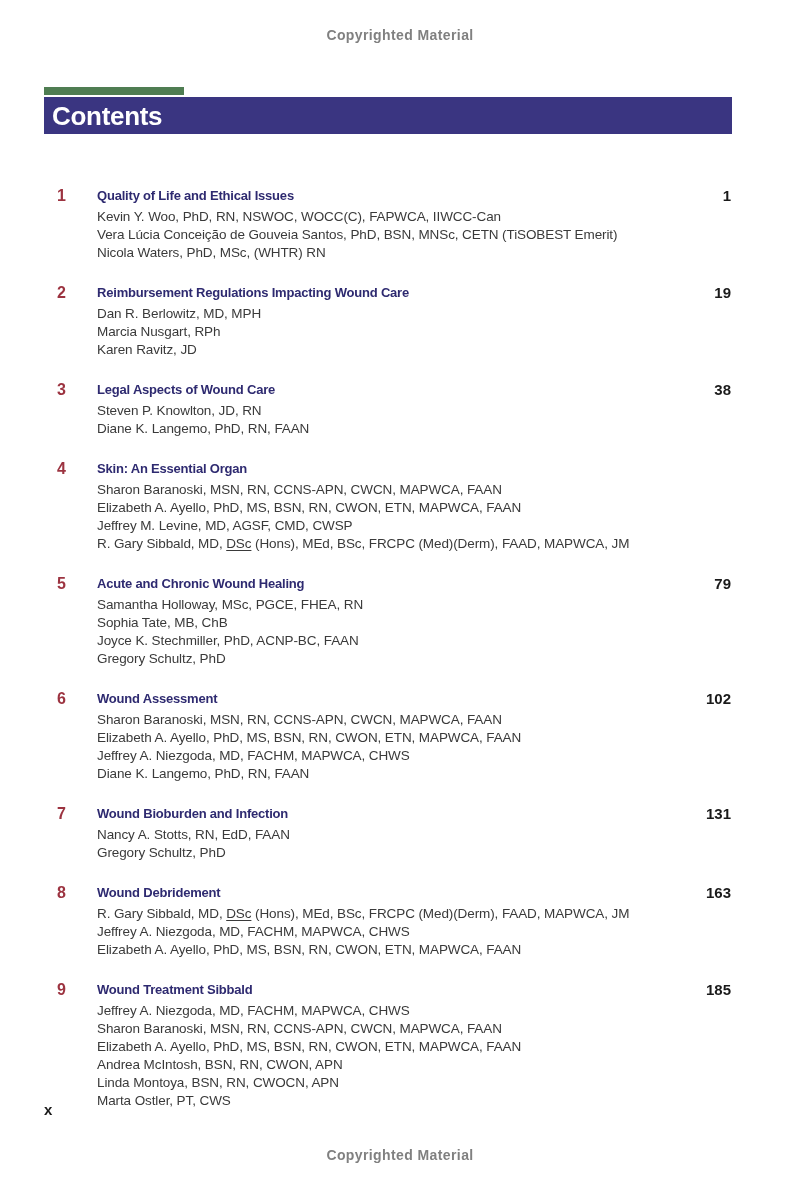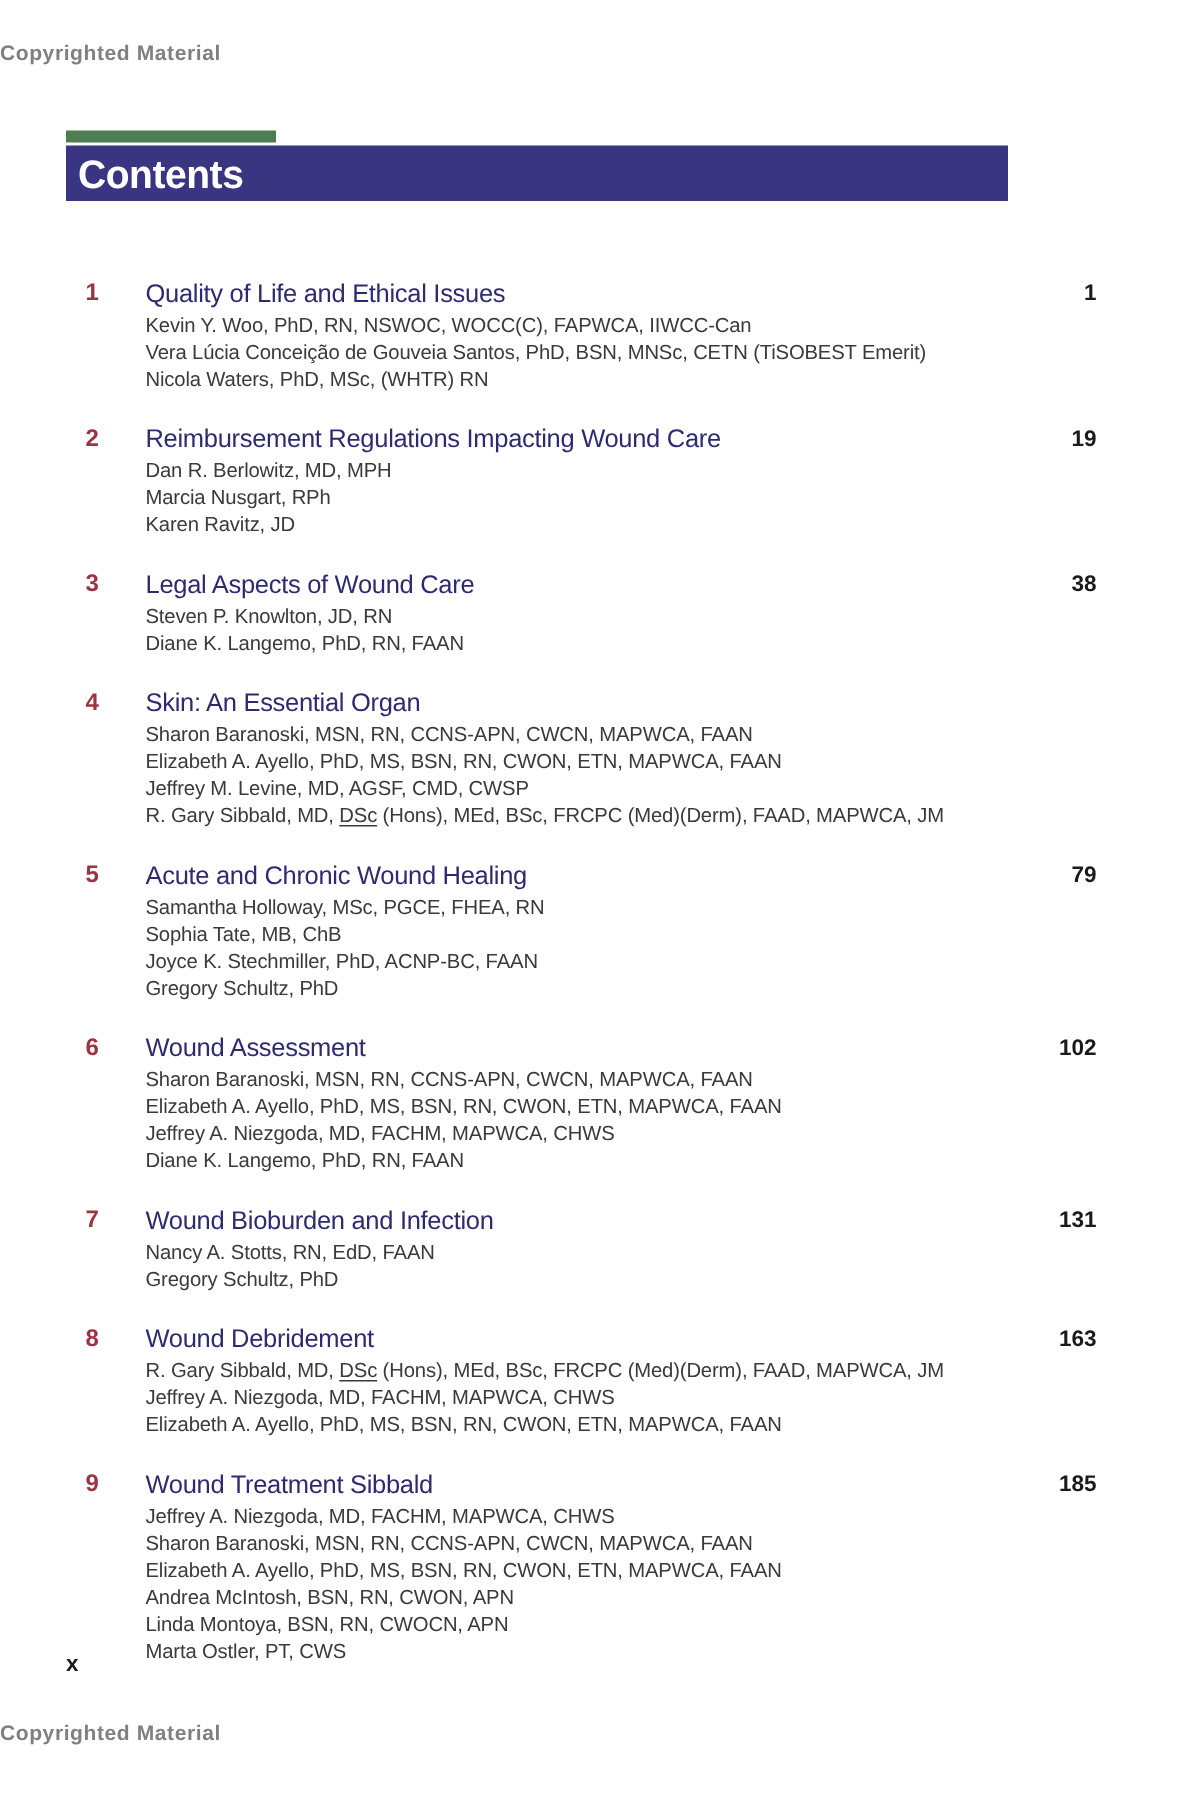--- a/index.html
+++ b/index.html
@@ -15,33 +15,34 @@
   html,body{background:#ffffff;}
   body{font-family:"Liberation Sans",sans-serif;}
   .page{
     position:relative;
     width:800px;height:1198px;
     background:#ffffff;
     overflow:hidden;
   }
   .copyright{
     position:absolute;left:0;width:100%;
+    text-align:center;
     color:var(--copy);
     font-size:14px;font-weight:600;letter-spacing:.4px;
   }
   .copyright.top{top:27px;}
   .copyright.bottom{top:1147px;}
   .green-bar{
     position:absolute;left:44px;top:87px;
     width:140px;height:8px;
     background:var(--green);
   }
   .header-bar{
     position:absolute;left:44px;top:97px;
-    width:628px;height:37px;
+    width:688px;height:37px;
     background:var(--bar);
     display:flex;align-items:center;
   }
   .header-bar .header-title{
     color:#ffffff;
     font-size:26px;font-weight:700;
     letter-spacing:-.3px;
     padding-left:8px;
     line-height:1;
     transform:scaleY(1.02);
@@ -56,21 +57,21 @@
     margin-bottom:21px;
   }
   .entry .num{
     color:var(--num);
     font-size:16px;font-weight:700;
     line-height:20px;
   }
   .entry .main{}
   .entry .title{
     color:var(--title);
-    font-size:17px;font-weight:400;
+    font-size:13px;font-weight:700;
     letter-spacing:-.2px;
     line-height:20px;
     margin-bottom:2px;
   }
   .entry .pagenum{
     color:var(--pagenum);
     font-size:15px;font-weight:600;
     line-height:20px;
     text-align:right;
   }

